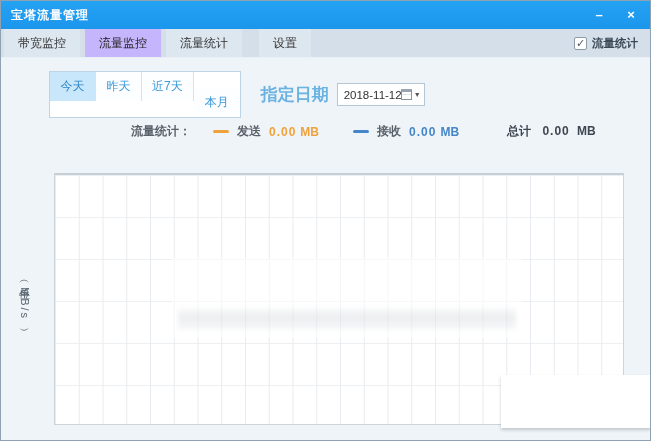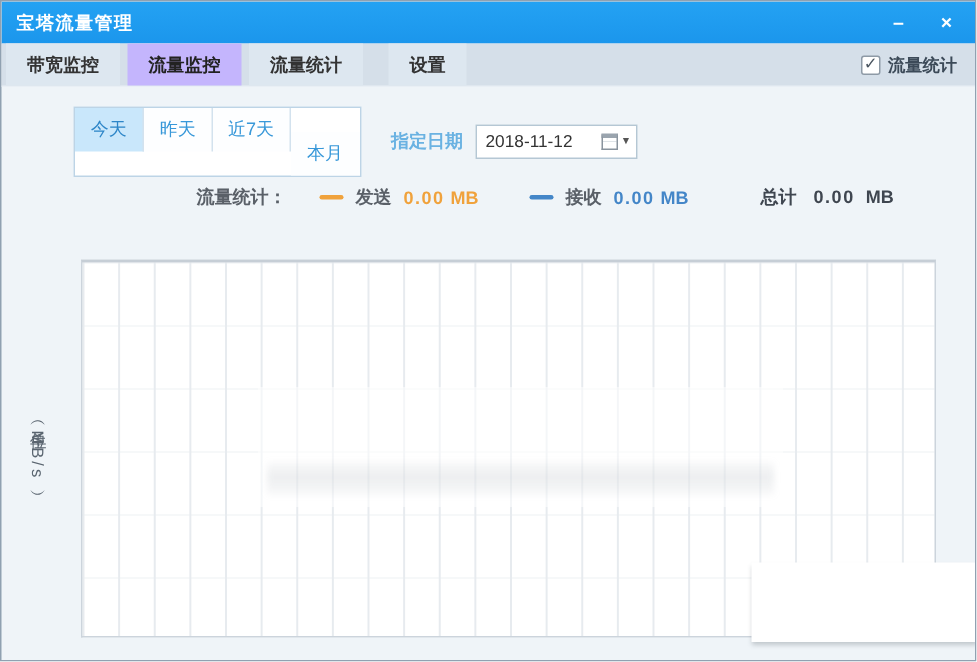--- a/index.html
+++ b/index.html
@@ -17,21 +17,21 @@
   .titlebar .title { font-size:12px; font-weight:bold; letter-spacing:1px; }
   .win-controls { margin-left:auto; display:flex; gap:14px; }
   .win-btn { color:#fff; font-size:13px; font-weight:bold; width:18px; text-align:center; cursor:default; line-height:18px; }
   
   .tabbar {
     position:absolute; left:0; top:28px; width:100%; height:29px;
     background:#d5dfe9; display:flex; align-items:stretch;
     border-bottom:1px solid #e9eff5;
   }
   .tab {
-    padding:0 14px; display:flex; align-items:center; font-size:12px; font-weight:700;
+    padding:0 14px; display:flex; align-items:center; font-size:12px; font-weight:400;
     color:#333; background:#dde7f0; margin-right:5px; white-space:nowrap;
   }
   .tab.first { margin-left:3px; }
   .tab.gap { margin-left:12px; }
   .tab.active { background:#c4b5fd; color:#222; }
   .float-check {
     margin-left:auto; display:flex; align-items:center; gap:5px; padding-right:12px;
     font-size:11.5px; color:#3c4a58; font-weight:600;
   }
   .checkbox {
@@ -43,23 +43,23 @@
   .filter-row {
     position:absolute; left:48px; top:81px; display:flex; align-items:center; height:25px;
   }
   .range-group { display:flex; border:1px solid #bdd4e6; background:#fff; }
   .range-btn {
     min-width:46px; padding:0 10px; height:29px; display:flex; align-items:center; justify-content:center;
     font-size:12px; color:#3898d9; border-right:1px solid #d3e2ee; background:#fdfeff; cursor:default;
   }
   .range-btn:last-child { border-right:none;margin-top:16px; }
   .range-btn.active { background:#c9e7fb; color:#2d86c8; }
-  .date-label { margin-left:20px; font-size:12px; color:#6ab2e2; font-weight:600; }
+  .date-label { margin-left:20px; font-size:17px; color:#6ab2e2; font-weight:600; }
   .date-input {
-    position:relative; margin-left:8px; width:108px; height:23px; background:#fff;
+    position:relative; margin-left:8px; width:88px; height:23px; background:#fff;
     border:1px solid #b5c7d4; display:flex; align-items:center; padding-left:6px;
     font-size:11.5px; color:#333;
   }
   .date-icons { position:absolute; right:3px; top:0; height:100%; display:flex; align-items:center; gap:2px; }
   .cal-icon {
     width:11px; height:11px; border:1px solid #8a949e; border-top:3px solid #9aa4ae;
     background:linear-gradient(#fff 2px, #dfe4e8 2px, #dfe4e8 3px, #fff 3px);
   }
   .dd-arrow { font-size:7px; color:#555; }
   

